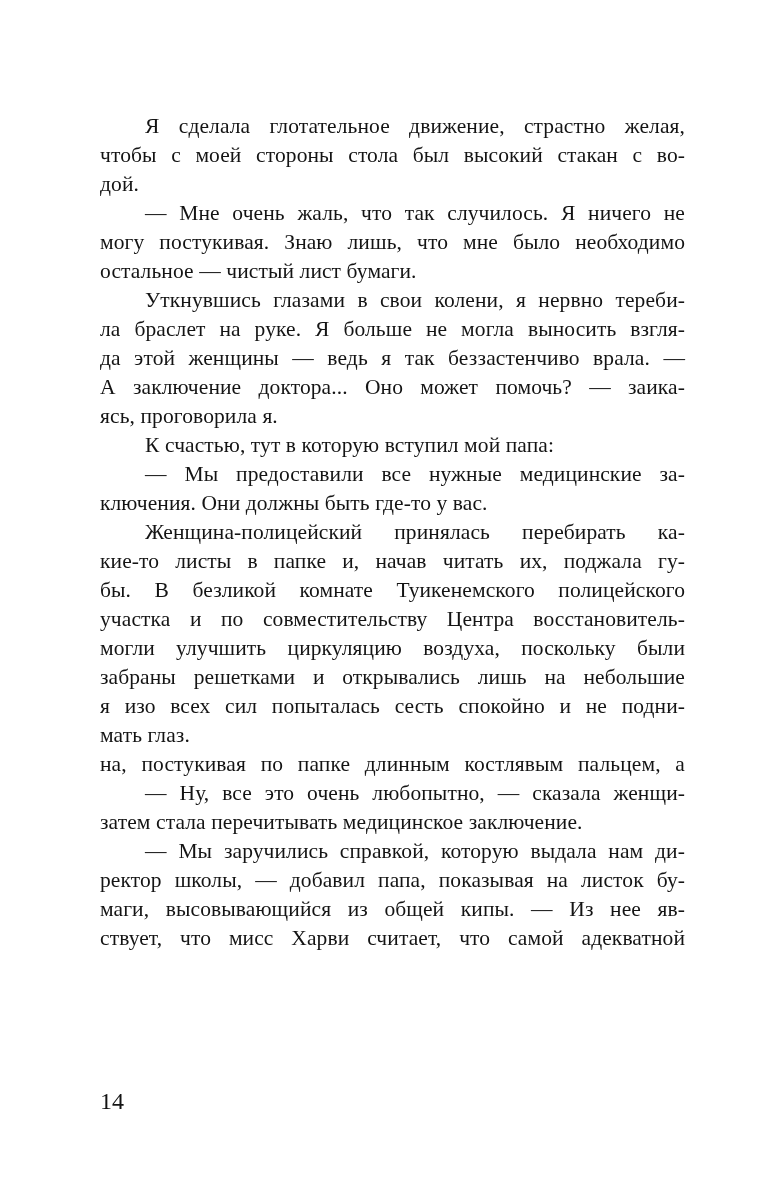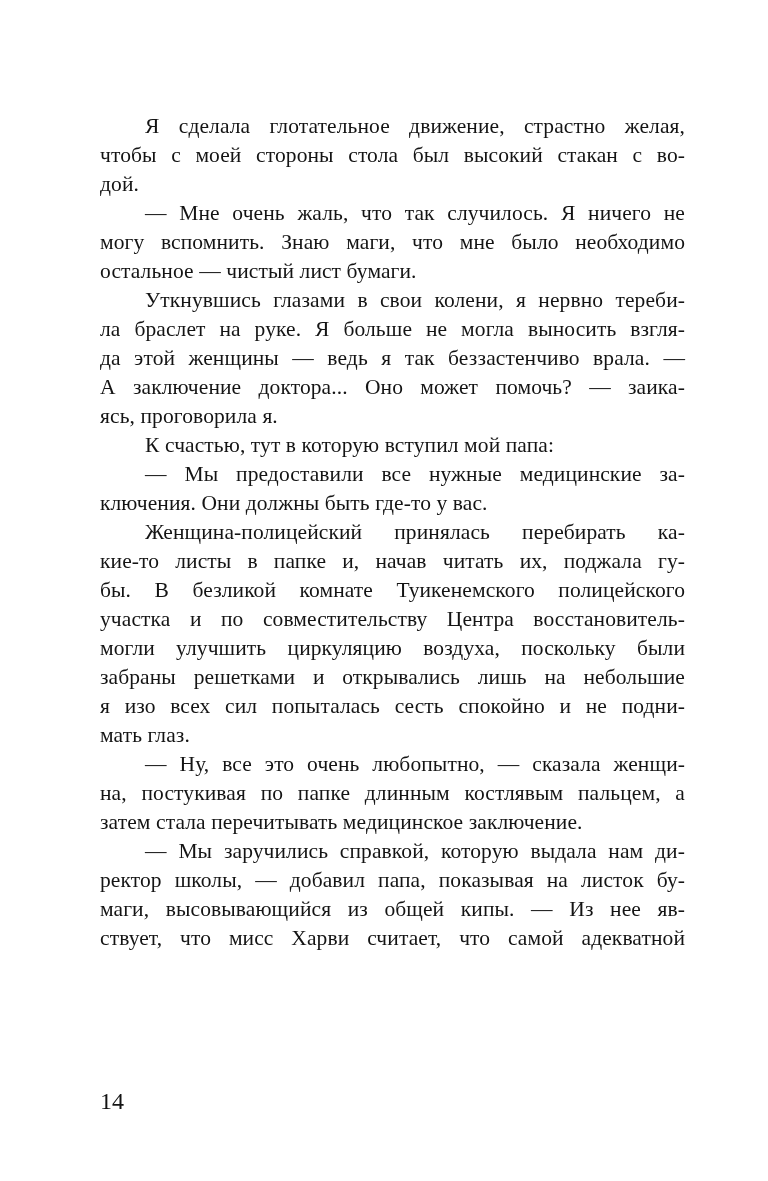--- a/index.html
+++ b/index.html
@@ -53,40 +53,40 @@
 </head>
 <body>
 
 <div class="page">
 
   <div class="text-block">
     <div class="line indent">Я сделала глотательное движение, страстно желая,</div>
     <div class="line">чтобы с моей стороны стола был высокий стакан с во-</div>
     <div class="line end">дой.</div>
     <div class="line indent">— Мне очень жаль, что так случилось. Я ничего не</div>
-    <div class="line">могу вспомнить. Знаю маги, что мне было необходимо</div>
+    <div class="line">могу постукивая. Знаю лишь, что мне было необходимо</div>
     <div class="line end">остальное — чистый лист бумаги.</div>
     <div class="line indent">Уткнувшись глазами в свои колени, я нервно тереби-</div>
     <div class="line">ла браслет на руке. Я больше не могла выносить взгля-</div>
     <div class="line">да этой женщины — ведь я так беззастенчиво врала. —</div>
     <div class="line">А заключение доктора... Оно может помочь? — заика-</div>
     <div class="line end">ясь, проговорила я.</div>
     <div class="line indent end">К счастью, тут в которую вступил мой папа:</div>
     <div class="line indent">— Мы предоставили все нужные медицинские за-</div>
     <div class="line end">ключения. Они должны быть где-то у вас.</div>
     <div class="line indent">Женщина-полицейский принялась перебирать ка-</div>
     <div class="line">кие-то листы в папке и, начав читать их, поджала гу-</div>
     <div class="line">бы. В безликой комнате Туикенемского полицейского</div>
     <div class="line">участка и по совместительству Центра восстановитель-</div>
     <div class="line">могли улучшить циркуляцию воздуха, поскольку были</div>
     <div class="line">забраны решетками и открывались лишь на небольшие</div>
     <div class="line">я изо всех сил попыталась сесть спокойно и не подни-</div>
     <div class="line end">мать глаз.</div>
+    <div class="line">на, постукивая по папке длинным костлявым пальцем, а</div>
     <div class="line indent">— Ну, все это очень любопытно, — сказала женщи-</div>
-    <div class="line">на, постукивая по папке длинным костлявым пальцем, а</div>
     <div class="line end">затем стала перечитывать медицинское заключение.</div>
     <div class="line indent">— Мы заручились справкой, которую выдала нам ди-</div>
     <div class="line">ректор школы, — добавил папа, показывая на листок бу-</div>
     <div class="line">маги, высовывающийся из общей кипы. — Из нее яв-</div>
     <div class="line">ствует, что мисс Харви считает, что самой адекватной</div>
   </div>
 
   <div class="folio">14</div>
 
 </div>

